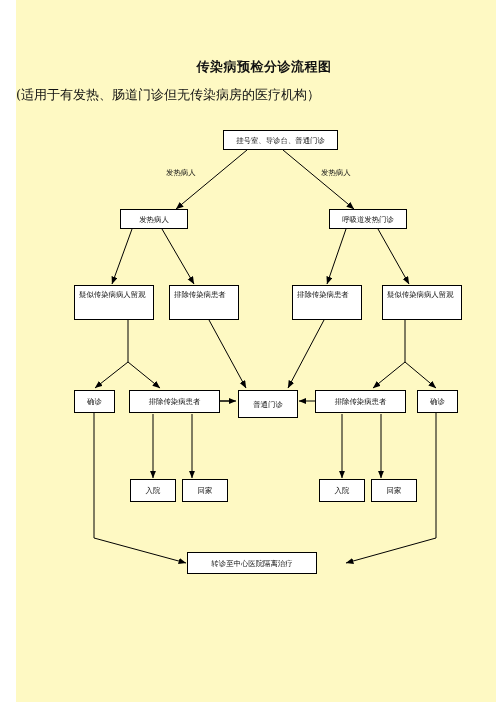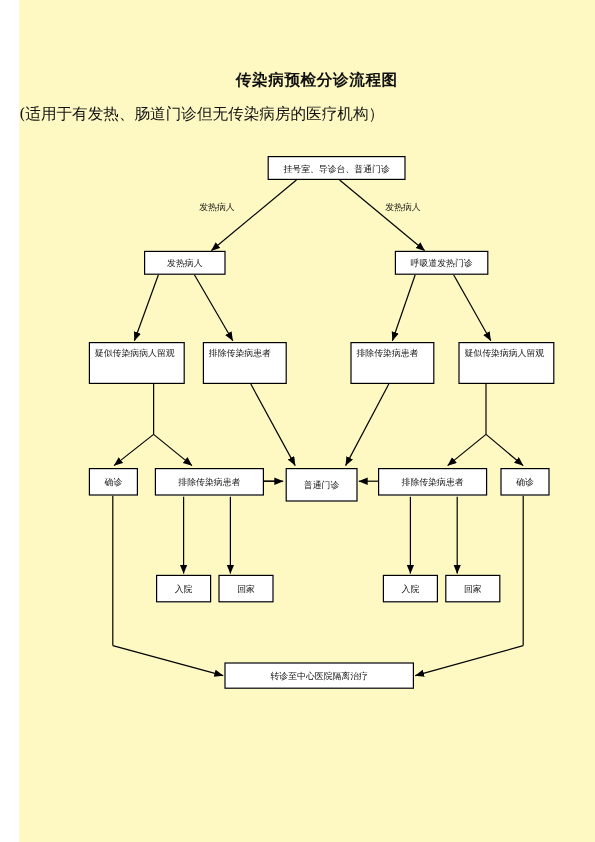--- a/index.html
+++ b/index.html
@@ -157,20 +157,20 @@
   </div>
 
   <div class="node ctr" style="left:303px;top:479px;width:46px;height:23px;">
     <span class="txt">入院</span>
   </div>
 
   <div class="node ctr" style="left:355px;top:479px;width:46px;height:23px;">
     <span class="txt">回家</span>
   </div>
 
-  <div class="node ctr" style="left:171px;top:552px;width:158px;height:22px;justify-content:center;">
+  <div class="node ctr" style="left:171px;top:552px;width:130px;height:22px;justify-content:center;">
     <span class="txt">转诊至中心医院隔离治疗</span>
   </div>
 
   <div class="elabel" style="left:150px;top:168px;">发热病人</div>
   <div class="elabel" style="left:305px;top:168px;">发热病人</div>
 
 </div>
 
 </body></html>

